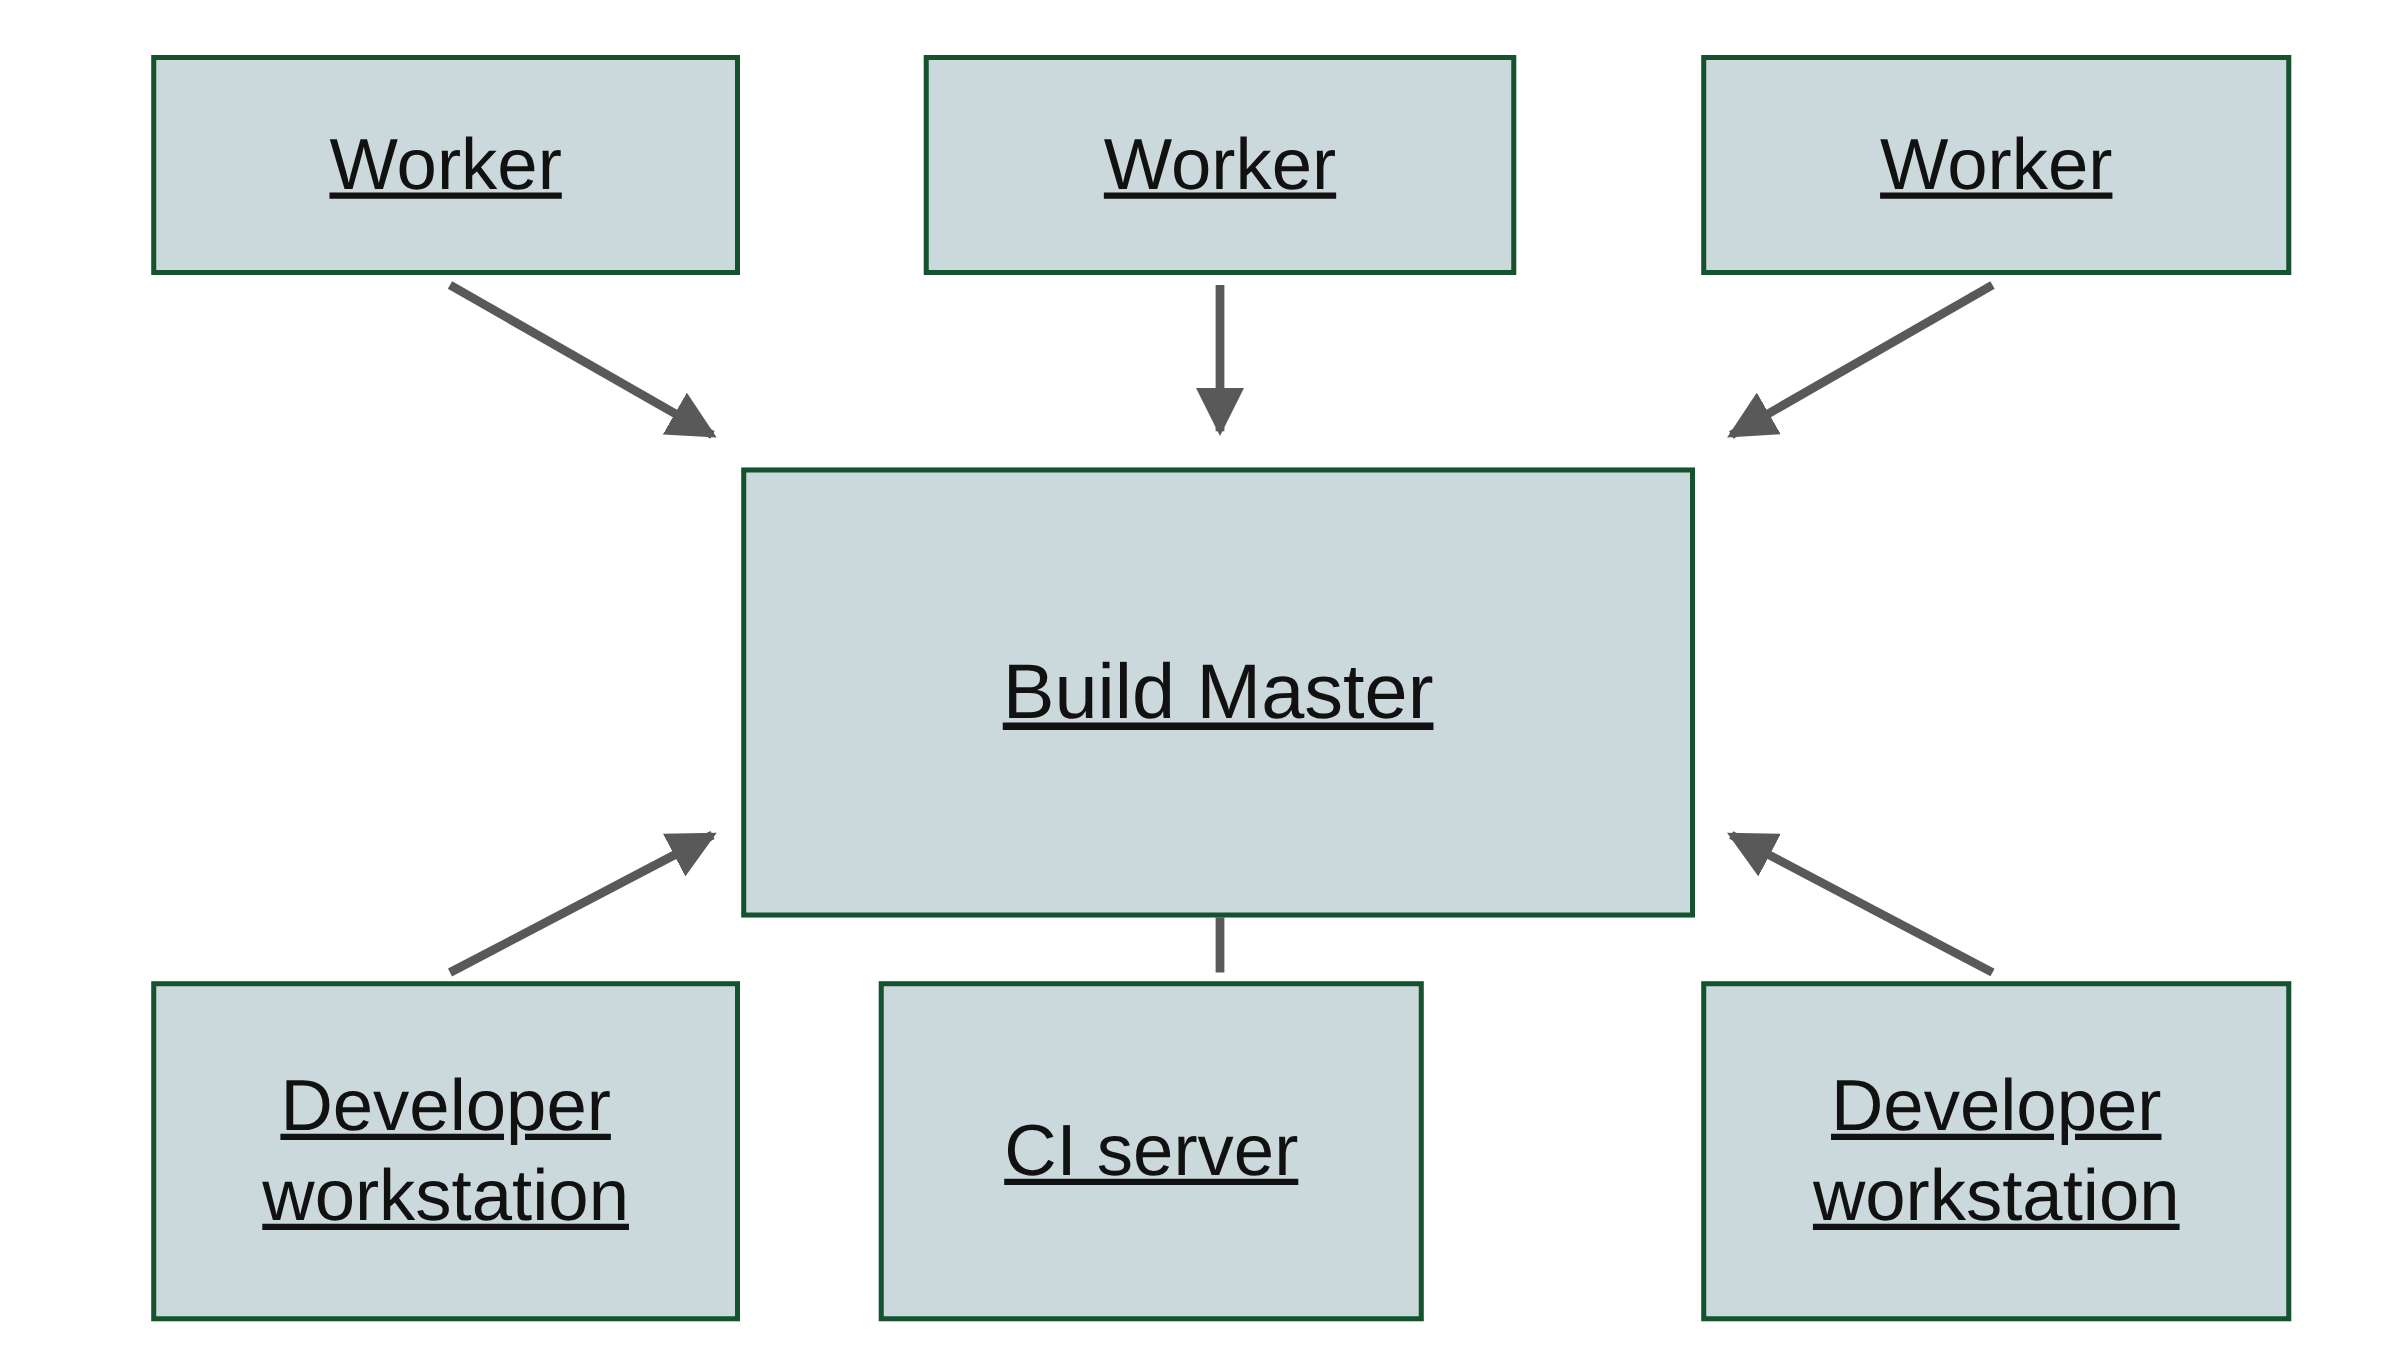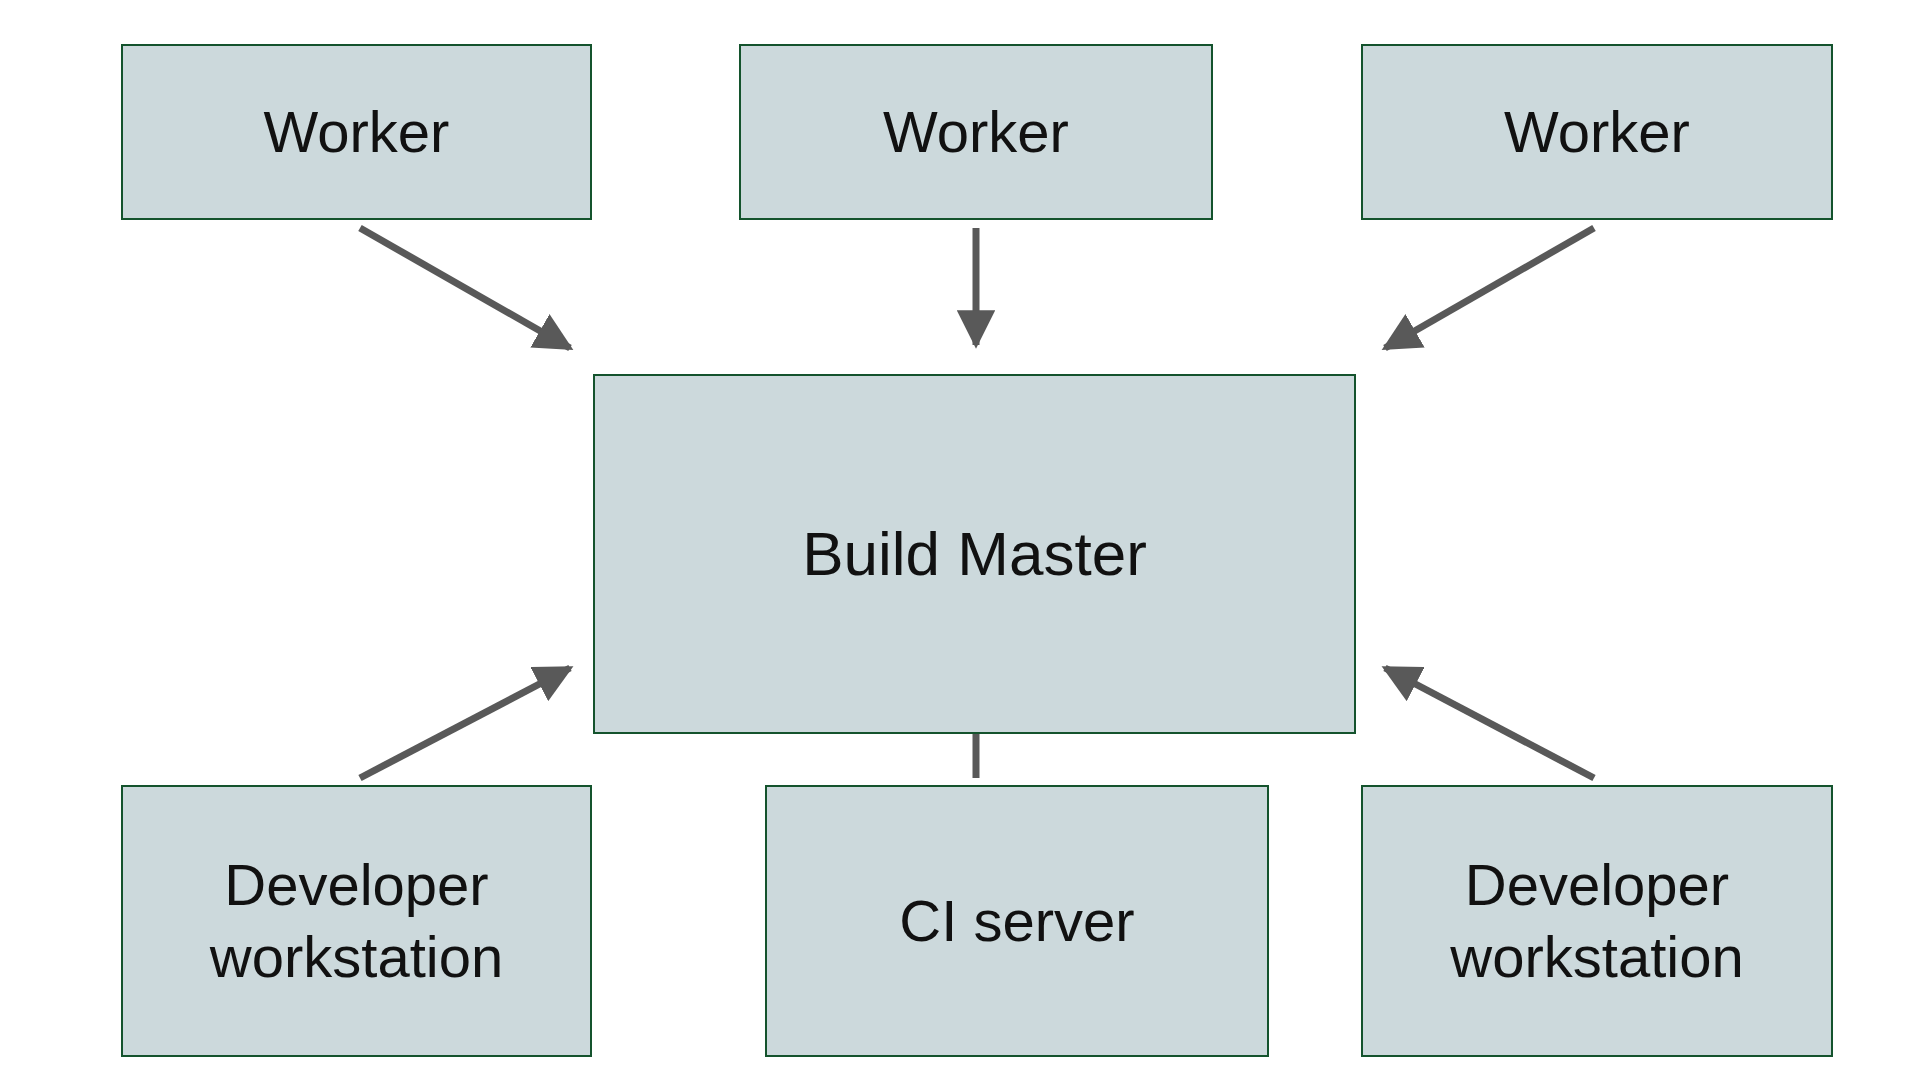--- a/index.html
+++ b/index.html
@@ -11,40 +11,41 @@
     position: relative;
     width: 1910px;
     height: 1090px;
     background: #ffffff;
     overflow: hidden;
     font-family: "Liberation Sans", "DejaVu Sans", sans-serif;
   }
   .node {
     position: absolute;
     background: #ccd9dc;
-    border: 2px solid #14532d;
+    border: 4px solid #14532d;
     box-sizing: border-box;
     display: flex;
     align-items: center;
     justify-content: center;
     text-align: center;
     color: #111111;
     font-size: 58px;
     line-height: 1.25;
     padding: 0 18px;
+    text-decoration: underline;
   }
   
   .node.worker-left   { left: 121px;  top: 44px;  width: 471px; height: 176px; }
   .node.worker-center { left: 739px;  top: 44px;  width: 474px; height: 176px; }
   .node.worker-right  { left: 1361px; top: 44px;  width: 472px; height: 176px; }
   
   .node.build-master  { left: 593px;  top: 374px; width: 763px; height: 360px; font-size: 62px; }
   
   .node.dev-left      { left: 121px;  top: 785px; width: 471px; height: 272px; }
-  .node.ci-server     { left: 765px;  top: 785px; width: 504px; height: 272px; }
+  .node.ci-server     { left: 703px;  top: 785px; width: 436px; height: 272px; }
   .node.dev-right     { left: 1361px; top: 785px; width: 472px; height: 272px; }
 
   .edges-layer {
     position: absolute;
     left: 0;
     top: 0;
     width: 1910px;
     height: 1090px;
     pointer-events: none;
   }

